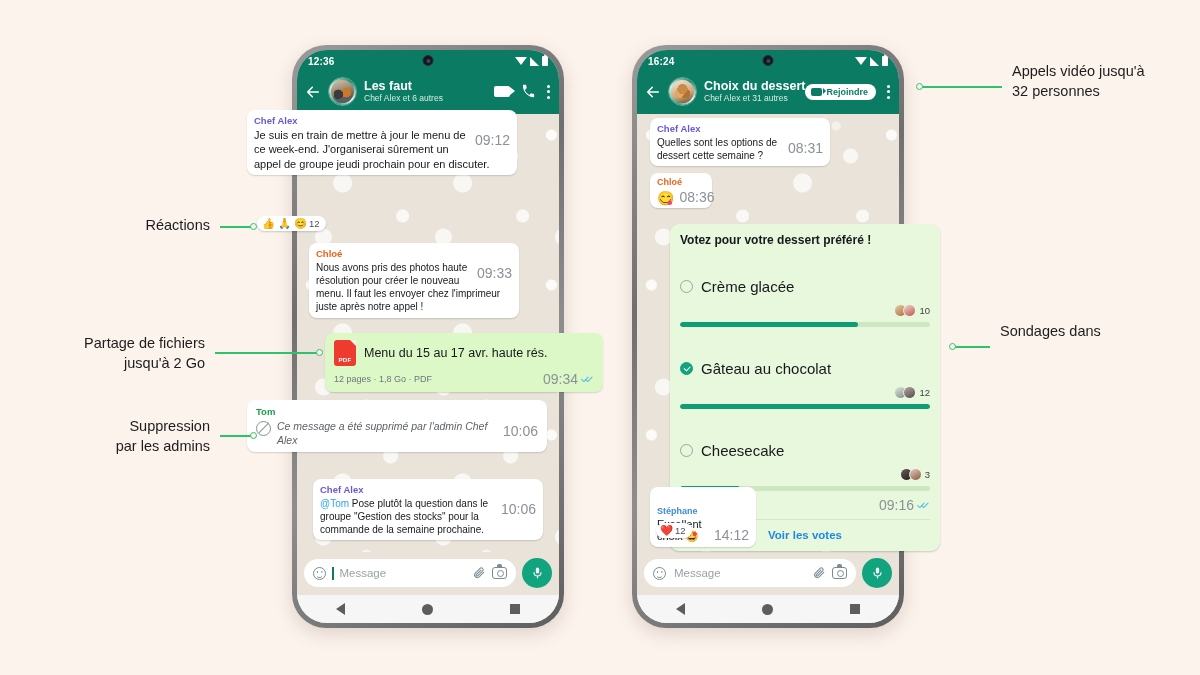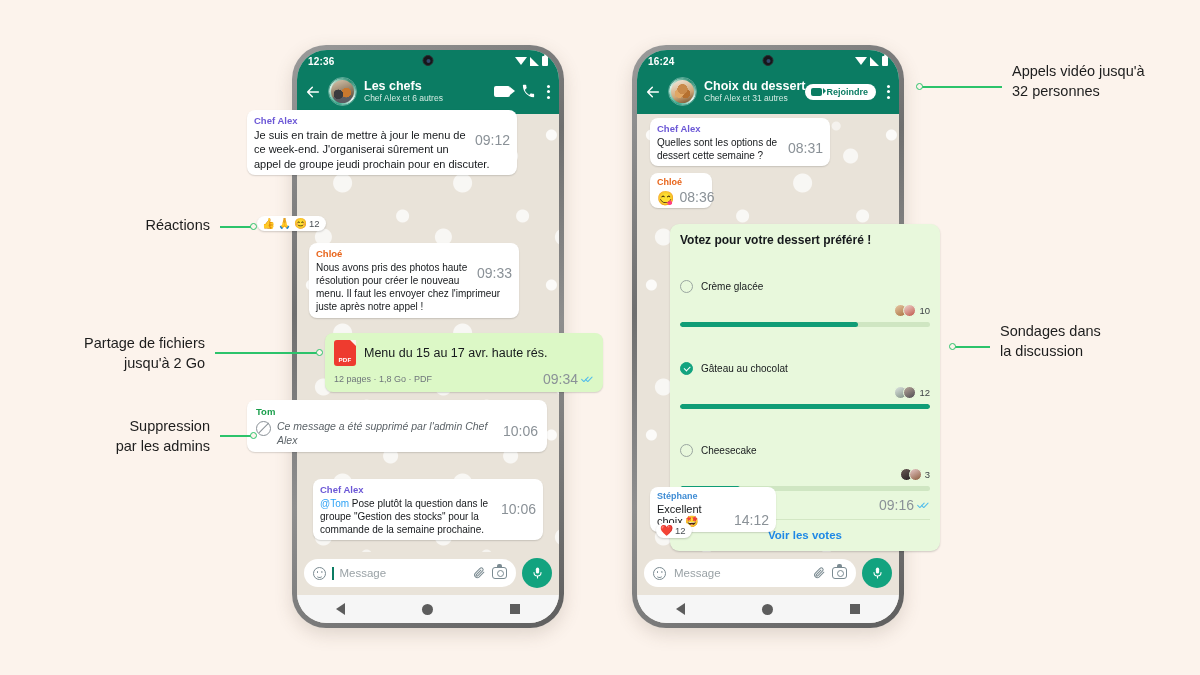--- a/index.html
+++ b/index.html
@@ -176,21 +176,21 @@
   
   .pollcard{position:absolute;background:#E8F8DC;border-radius:9px;
     box-shadow:0 1px 2px rgba(0,0,0,.18);padding:9px 10px 0;}
   .polltitle{font-size:12px;font-weight:700;color:#16191c;margin-bottom:9px;}
   .polloption{margin-bottom:11px;}
   .optrow{display:flex;align-items:center;gap:8px;}
   .radio{width:13px;height:13px;border-radius:50%;border:1.6px solid #9aa6a0;flex:0 0 auto;}
   .radio.sel{background:#12A37F;border-color:#12A37F;position:relative;}
   .radio.sel::after{content:"";position:absolute;left:3.2px;top:3.3px;width:5.2px;height:2.6px;
     border-left:1.5px solid #fff;border-bottom:1.5px solid #fff;transform:rotate(-45deg);}
-  .optlabel{flex:1 1 auto;font-size:10px;color:#16191c;}
+  .optlabel{flex:1 1 auto;font-size:15px;color:#16191c;}
   .voters{display:flex;align-items:center;gap:3px;flex:0 0 auto;margin-top:48px;}
   .facepile{display:flex;}
   .face{width:13px;height:13px;border-radius:50%;border:1.3px solid #E8F8DC;}
   .face+.face{margin-left:-4px;}
   .votecount{font-size:9.5px;color:#3e4347;}
   .track{height:5px;border-radius:3px;background:#CFE6C2;margin-top:5px;overflow:hidden;}
   .fill{height:100%;border-radius:3px;background:#0F9D76;}
   .pollmeta{display:flex;align-items:center;justify-content:flex-end;gap:3px;padding-bottom:6px;}
   .polldivider{border-top:1px solid #D3E7C4;}
   .pollcta{text-align:center;font-size:11.5px;font-weight:700;color:#1E88E5;padding:9px 0 10px;}
@@ -222,21 +222,21 @@
 
       <div class="appbar">
         <svg class="back" viewBox="0 0 24 24">
           <path d="M20 12H5M11 5l-7 7 7 7" fill="none" stroke="#fff" stroke-width="2.2" stroke-linecap="round" stroke-linejoin="round"></path>
         </svg>
         <div class="avatar">
           <div class="ring"></div>
           <div class="pic av-chefs"></div>
         </div>
         <div class="titlewrap">
-          <div class="title">Les chefs</div>
+          <div class="title">Les faut</div>
           <div class="subtitle">Chef Alex et 6 autres</div>
         </div>
         <div class="bar-actions">
           <span class="vidcam"></span>
           <svg class="phoneicon" viewBox="0 0 24 24">
             <path d="M6.6 10.8c1.4 2.8 3.8 5.1 6.6 6.6l2.2-2.2c.3-.3.7-.4 1-.2 1.2.4 2.4.6 3.6.6.6 0 1 .4 1 1V20c0 .6-.4 1-1 1C11.4 21 3 12.6 3 2c0-.6.4-1 1-1h3.4c.6 0 1 .4 1 1 0 1.3.2 2.5.6 3.6.1.4 0 .8-.2 1l-2.2 2.2z" fill="#fff"></path>
           </svg>
           <span class="kebab">
               <i></i>
               <i></i>
@@ -470,21 +470,21 @@
       <span class="time">09:16</span>
       <svg class="ticks" viewBox="0 0 20 12">
         <path d="M1 6.5l3.4 3.4L11 3" fill="none" stroke="#53BDEB" stroke-width="1.6" stroke-linecap="round" stroke-linejoin="round"></path>
         <path d="M7 6.5l3.4 3.4L17 3" fill="none" stroke="#53BDEB" stroke-width="1.6" stroke-linecap="round" stroke-linejoin="round"></path>
       </svg>
     </div>
     <div class="polldivider"></div>
     <div class="pollcta">Voir les votes</div>
   </div>
 
-  <div class="bubble" style="left:650px;top:487px;width:126px;padding:4px 7px 4px;">
+  <div class="bubble" style="left:650px;top:487px;width:106px;padding:19px 7px 4px;">
     <div class="sender" style="color:#3F8CD4;font-size:9px">Stéphane</div>
     <div style="display:flex;align-items:flex-end;gap:5px;">
       <span style="font-size:11px;color:#16191c;">Excellent choix 🤩</span>
       <span class="time">14:12</span>
     </div>
   </div>
   <div class="reaction" style="left:656px;top:523px;padding:2px 6px 2px 4px;">
     <span class="emo">❤️</span>
     <span>12</span>
   </div>
@@ -511,18 +511,17 @@
 
   <div class="anno" style="left:1012px;top:62px;width:185px;">
     <div>Appels vidéo jusqu'à</div>
     <div>32 personnes</div>
   </div>
   <div class="leader" style="left:920px;top:86px;width:82px;"></div>
   <div class="dot" style="left:916px;top:83px;"></div>
 
   <div class="anno" style="left:1000px;top:322px;width:180px;">
     <div>Sondages dans</div>
-    <div>la discussion</div>
   </div>
   <div class="leader" style="left:954px;top:346px;width:36px;"></div>
   <div class="dot" style="left:949px;top:343px;"></div>
 
 </div>
 
 </body></html>

